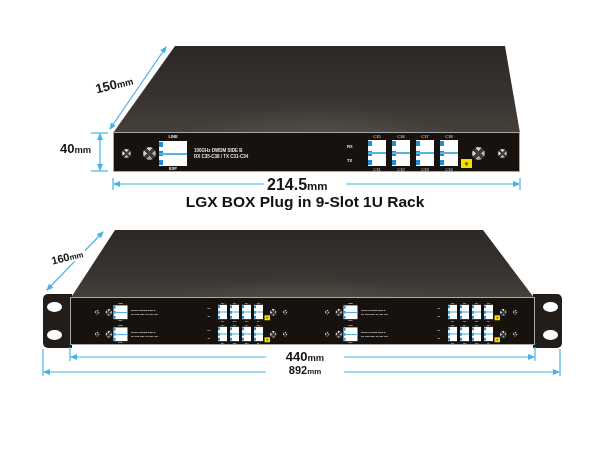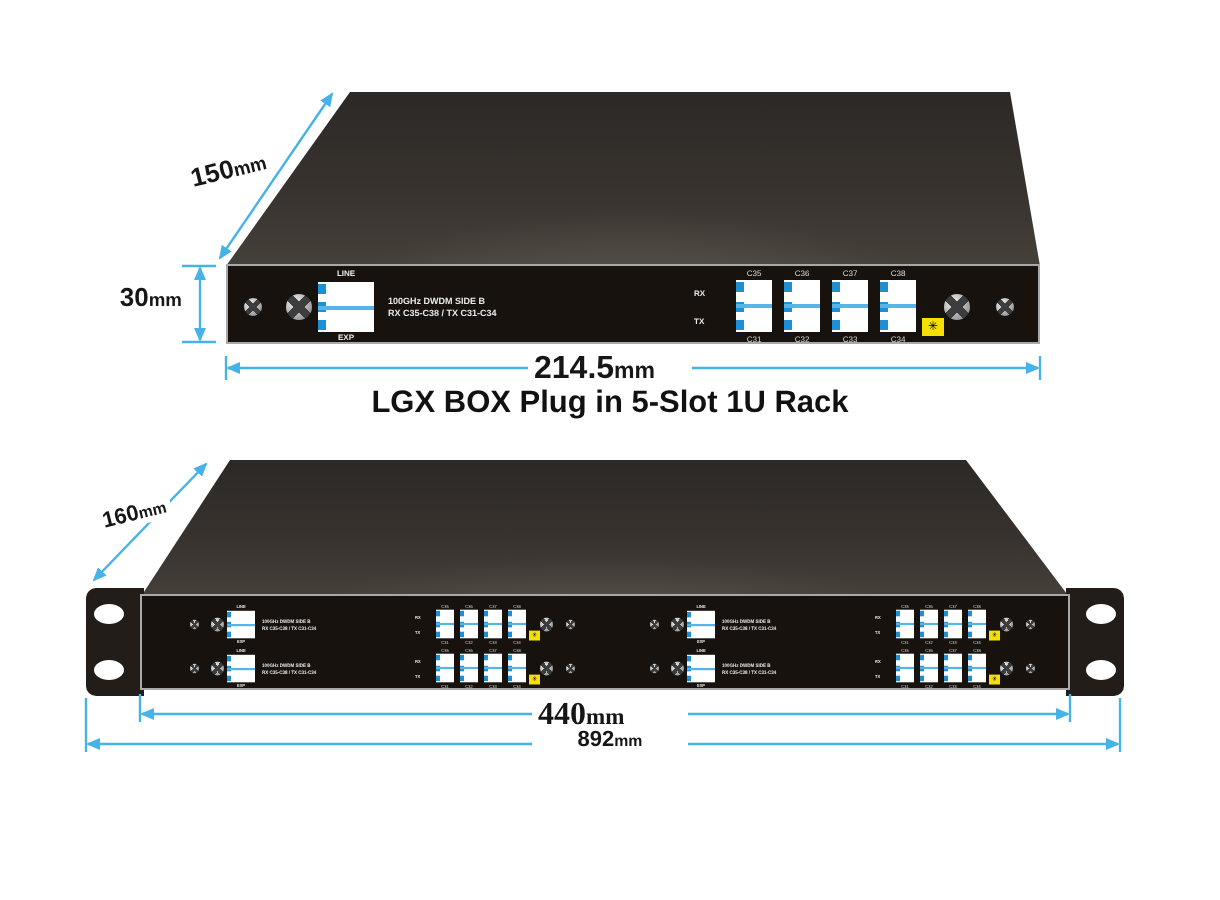--- a/index.html
+++ b/index.html
@@ -71,21 +71,21 @@
   .hole.h1{top:8px;} .hole.h2{top:36px;}
 
   
   .dim-label{position:absolute;z-index:6;color:#161616;font-weight:bold;background:#fff;
       padding:0 3px;white-space:nowrap;}
   .dim-label .unit{font-size:0.72em;}
   .lbl-150{left:92px;top:77px;font-size:13px;transform:rotate(-14deg);}
   .lbl-20{left:42px;top:141px;font-size:13px;width:46px;text-align:right;background:transparent;}
   .lbl-2145{left:264px;top:176px;font-size:16px;width:76px;text-align:left;}
   .lbl-160{left:48px;top:251px;font-size:11px;transform:rotate(-14deg);}
-  .lbl-440{left:266px;top:349px;font-size:16px;width:72px;font-family:Liberation Serif, serif;}
+  .lbl-440{left:266px;top:349px;font-size:13px;width:72px;text-align:center;}
   .lbl-482{left:266px;top:364px;font-size:11px;width:72px;text-align:center;}
   .caption{position:absolute;left:0;width:610px;text-align:center;z-index:6;
       font-size:15.5px;font-weight:bold;color:#111;}
   .caption-top{top:193px;}
   .caption-bottom{top:387px;}
 </style>
 </head>
 <body>
 
 <div class="canvas">
@@ -403,21 +403,21 @@
       <line x1="70" y1="347" x2="70" y2="361"></line>
       <line x1="535" y1="347" x2="535" y2="361"></line>
 
       <line x1="44" y1="372" x2="559" y2="372" marker-start="url(#ah)" marker-end="url(#ah)"></line>
       <line x1="43" y1="349" x2="43" y2="376"></line>
       <line x1="560" y1="349" x2="560" y2="376"></line>
     </g>
   </svg>
 
   <div class="dim-label lbl-150"><span>150</span><span class="unit">mm</span></div>
-  <div class="dim-label lbl-20"><span>30</span><span class="unit">mm</span></div>
+  <div class="dim-label lbl-20"><span>40</span><span class="unit">mm</span></div>
   <div class="dim-label lbl-2145"><span>214.5</span><span class="unit">mm</span></div>
   <div class="dim-label lbl-160"><span>160</span><span class="unit">mm</span></div>
   <div class="dim-label lbl-440"><span>440</span><span class="unit">mm</span></div>
   <div class="dim-label lbl-482"><span>892</span><span class="unit">mm</span></div>
 
-  <div class="caption caption-top">LGX BOX Plug in 5-Slot 1U Rack</div>
+  <div class="caption caption-top">LGX BOX Plug in 9-Slot 1U Rack</div>
 
 </div>
 
 </body></html>

